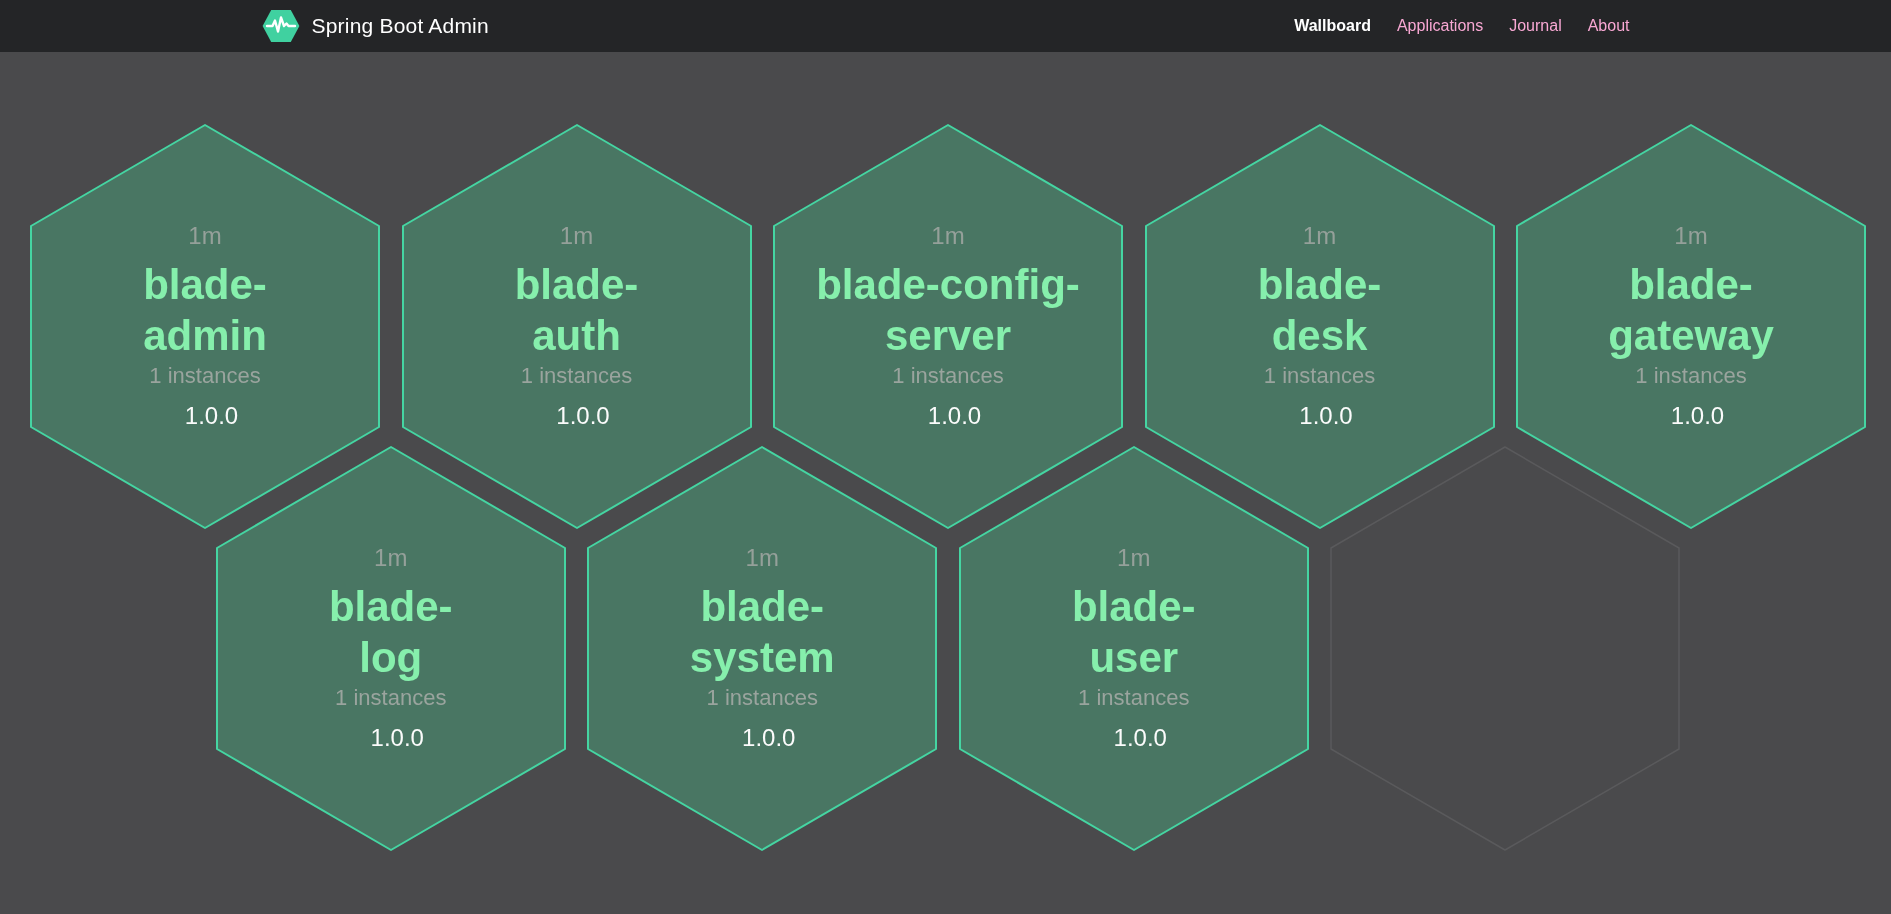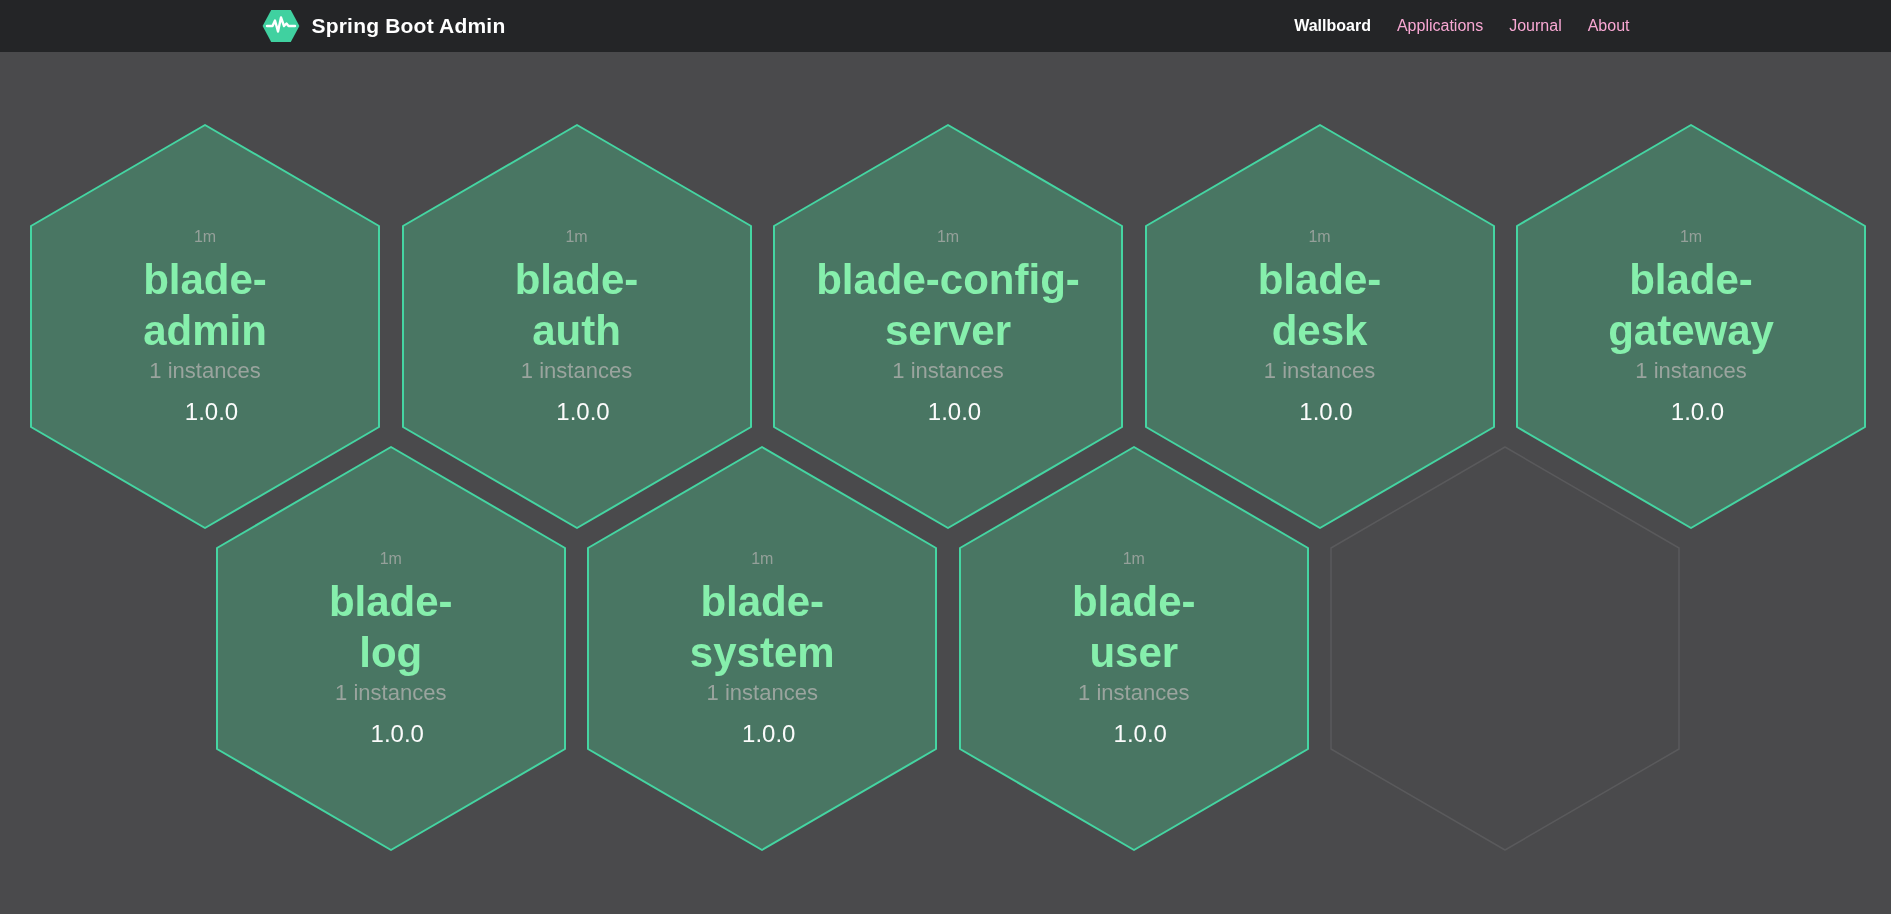--- a/index.html
+++ b/index.html
@@ -11,36 +11,36 @@
   }
   
   .header{
     height:52px;background:#242527;position:relative;z-index:5;
   }
   .header-inner{
     width:1368px;margin:0 auto;height:100%;
     display:flex;align-items:center;justify-content:space-between;
   }
   .brand{display:flex;align-items:center;gap:12px;text-decoration:none;cursor:pointer;}
-  .brand-title{color:#ffffff;font-size:21px;font-weight:700;letter-spacing:.2px;}
+  .brand-title{color:#ffffff;font-size:21px;font-weight:400;letter-spacing:.2px;}
   .nav{display:flex;align-items:flex-start;gap:26px;}
   .nav-item{font-size:16px;color:#f9a8d4;cursor:pointer;}
   .nav-item.active{color:#ffffff;font-weight:700;}
   
   .board{position:relative;width:1891px;height:862px;}
   .hex{
     position:absolute;width:352px;height:407px;
   }
   .hex svg{position:absolute;left:0;top:0;}
   .hex-label{
     position:absolute;left:20px;right:20px;top:0;bottom:0;
     display:flex;flex-direction:column;align-items:center;justify-content:center;
     text-align:center;cursor:pointer;
   }
-  .hex-uptime{font-size:16px;line-height:1.2;color:#95a09a;}
+  .hex-uptime{font-size:24px;line-height:1.2;color:#95a09a;}
   .hex-name{
     font-size:42px;line-height:1.22;color:#86efac;font-weight:700;
     margin:8px 0 2px 0;
   }
   .hex-instances{font-size:22px;line-height:1.2;color:#9aa49e;text-align:right;}
   .hex-version{font-size:24px;line-height:1.2;color:#fbfbfb;margin-top:13px;margin-left:13px;}
 </style>
 </head>
 <body>
 

